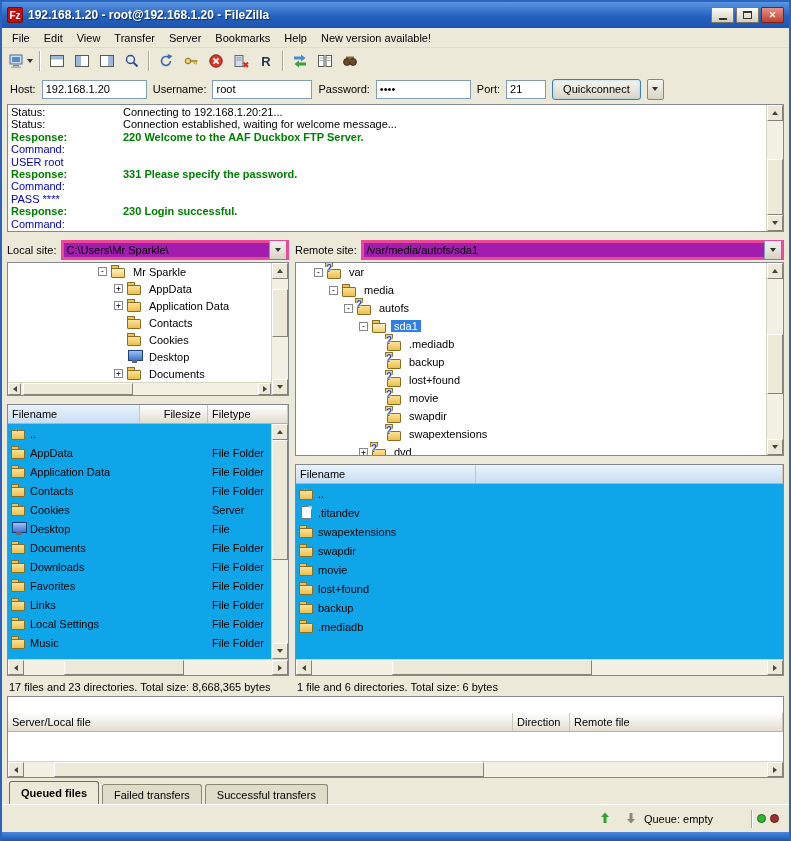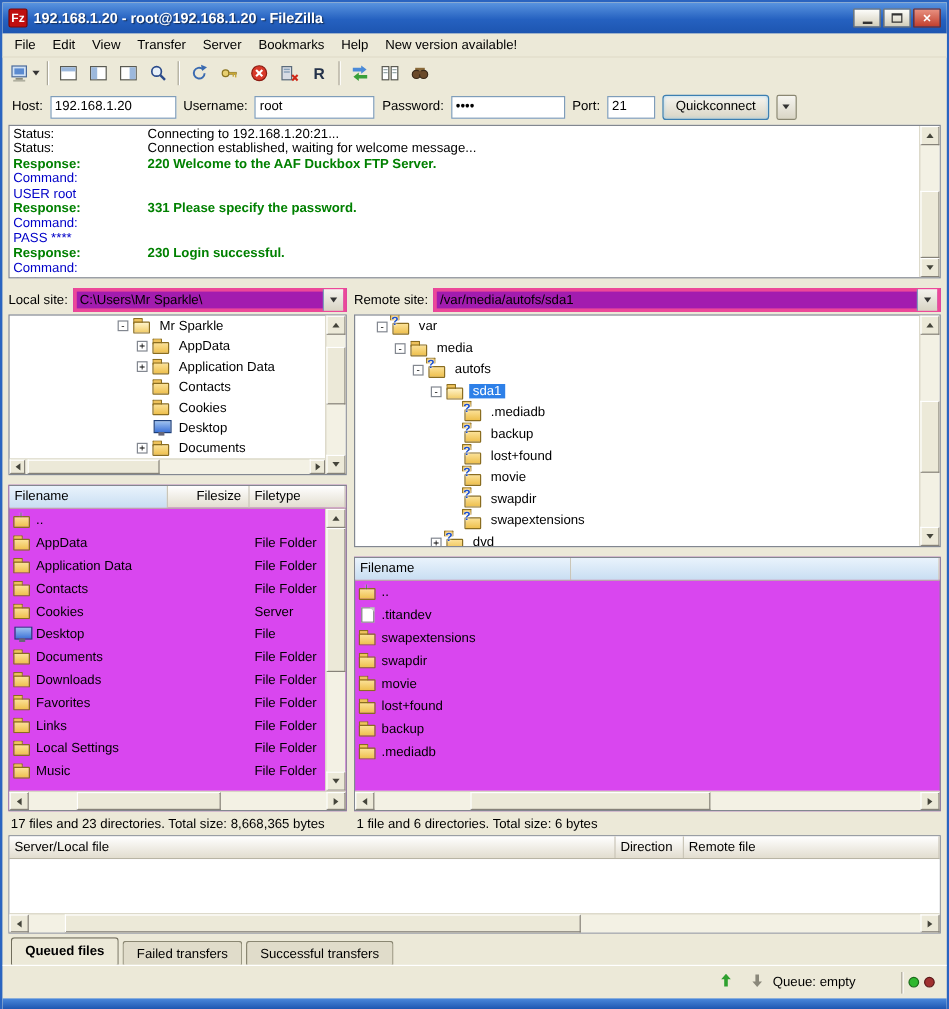--- a/index.html
+++ b/index.html
@@ -100,21 +100,21 @@
   .trow { height:17px; display:flex; align-items:center; white-space:nowrap; }
   .tree.remote .trow { height:18px; }
   .exp { width:9px; height:9px; flex:none; border:1px solid #828790; background:#fff; margin-right:4px;
          font:8px/7px "DejaVu Sans Mono",monospace; text-align:center; color:#000; }
   .exp.empty { border:none; background:transparent; }
   .tname { padding:0 3px; }
   .tname.selected { background:#2e80e8; color:#fff; }
 
   .pane-split { height:8px; flex:none; }
 
-  .list { flex:1; min-height:0; display:flex; flex-direction:column; border:1px solid #828790; background:#d946ef; }
+  .list { flex:1; min-height:0; display:flex; flex-direction:column; border:1px solid #828790; background:#0ea5e9; }
   .list-header { height:19px; flex:none; display:flex; background:linear-gradient(#ffffff,#e2ddcf); border-bottom:1px solid #b8b4a4; }
   .hcell { border-right:1px solid #cac6b8; padding:0 4px; display:flex; align-items:center; white-space:nowrap; }
   .hcell.sorted { background:linear-gradient(#e9f3fc,#c9def2); }
   .hcell.num { justify-content:flex-end; }
   .hfill { flex:1; }
   .list-rows { flex:1; overflow:hidden; display:flex; min-height:0; }
   .rows-main { flex:1; overflow:hidden; min-width:0; }
   .lrow { height:19px; display:flex; align-items:center; white-space:nowrap; }
   .c-name { width:132px; flex:none; display:flex; align-items:center; padding-left:3px; overflow:hidden; }
   .c-size { width:68px; flex:none; text-align:right; padding-right:6px; }
@@ -138,21 +138,21 @@
   .file-ic { width:11px; height:13px; margin:0 6px 0 2px; background:#fff; border:1px solid #7a7a7a; }
   .file-ic::before { content:""; position:absolute; right:-1px; top:-1px; width:0; height:0;
                      border-left:4px solid transparent; border-top:4px solid #c8c8c8; }
   .desk-ic { width:15px; height:13px; margin-right:4px; }
   .desk-ic::before { content:""; position:absolute; left:1px; top:0; width:13px; height:9px;
                      background:linear-gradient(#9ec2f0,#3f74d8); border:1px solid #1c3f7a; }
   .desk-ic::after { content:""; position:absolute; left:5px; bottom:0; width:5px; height:3px; background:#667; }
 
   
   .queue { height:82px; flex:none; margin:0 5px; border:1px solid #828790; display:flex; flex-direction:column; background:#fff; }
-  .queue-header { height:19px; flex:none; display:flex; background:linear-gradient(#ffffff,#e2ddcf); border-bottom:1px solid #b8b4a4; }
+  .queue-header { height:19px; flex:none; display:flex; background:linear-gradient(#ffffff,#e2ddcf); border-bottom:1px solid #b8b4a4;margin-top:16px; }
   .qc1 { width:505px; flex:none; }
   .qc2 { width:57px; flex:none; }
   .qc3 { flex:1; }
   .queue-body { flex:1; background:#fff; }
 
   
   .tabs { height:26px; flex:none; display:flex; align-items:flex-end; padding:3px 2px 0 7px; gap:3px; }
   .tab { height:20px; padding:0 11px; display:flex; align-items:center; background:#e0dcca;
          border:1px solid #8a8772; border-bottom:none; border-radius:3px 3px 0 0; white-space:nowrap; }
   .tab.active { background:#ece9d8; font-weight:bold; height:23px; border-color:#706d5c; }

